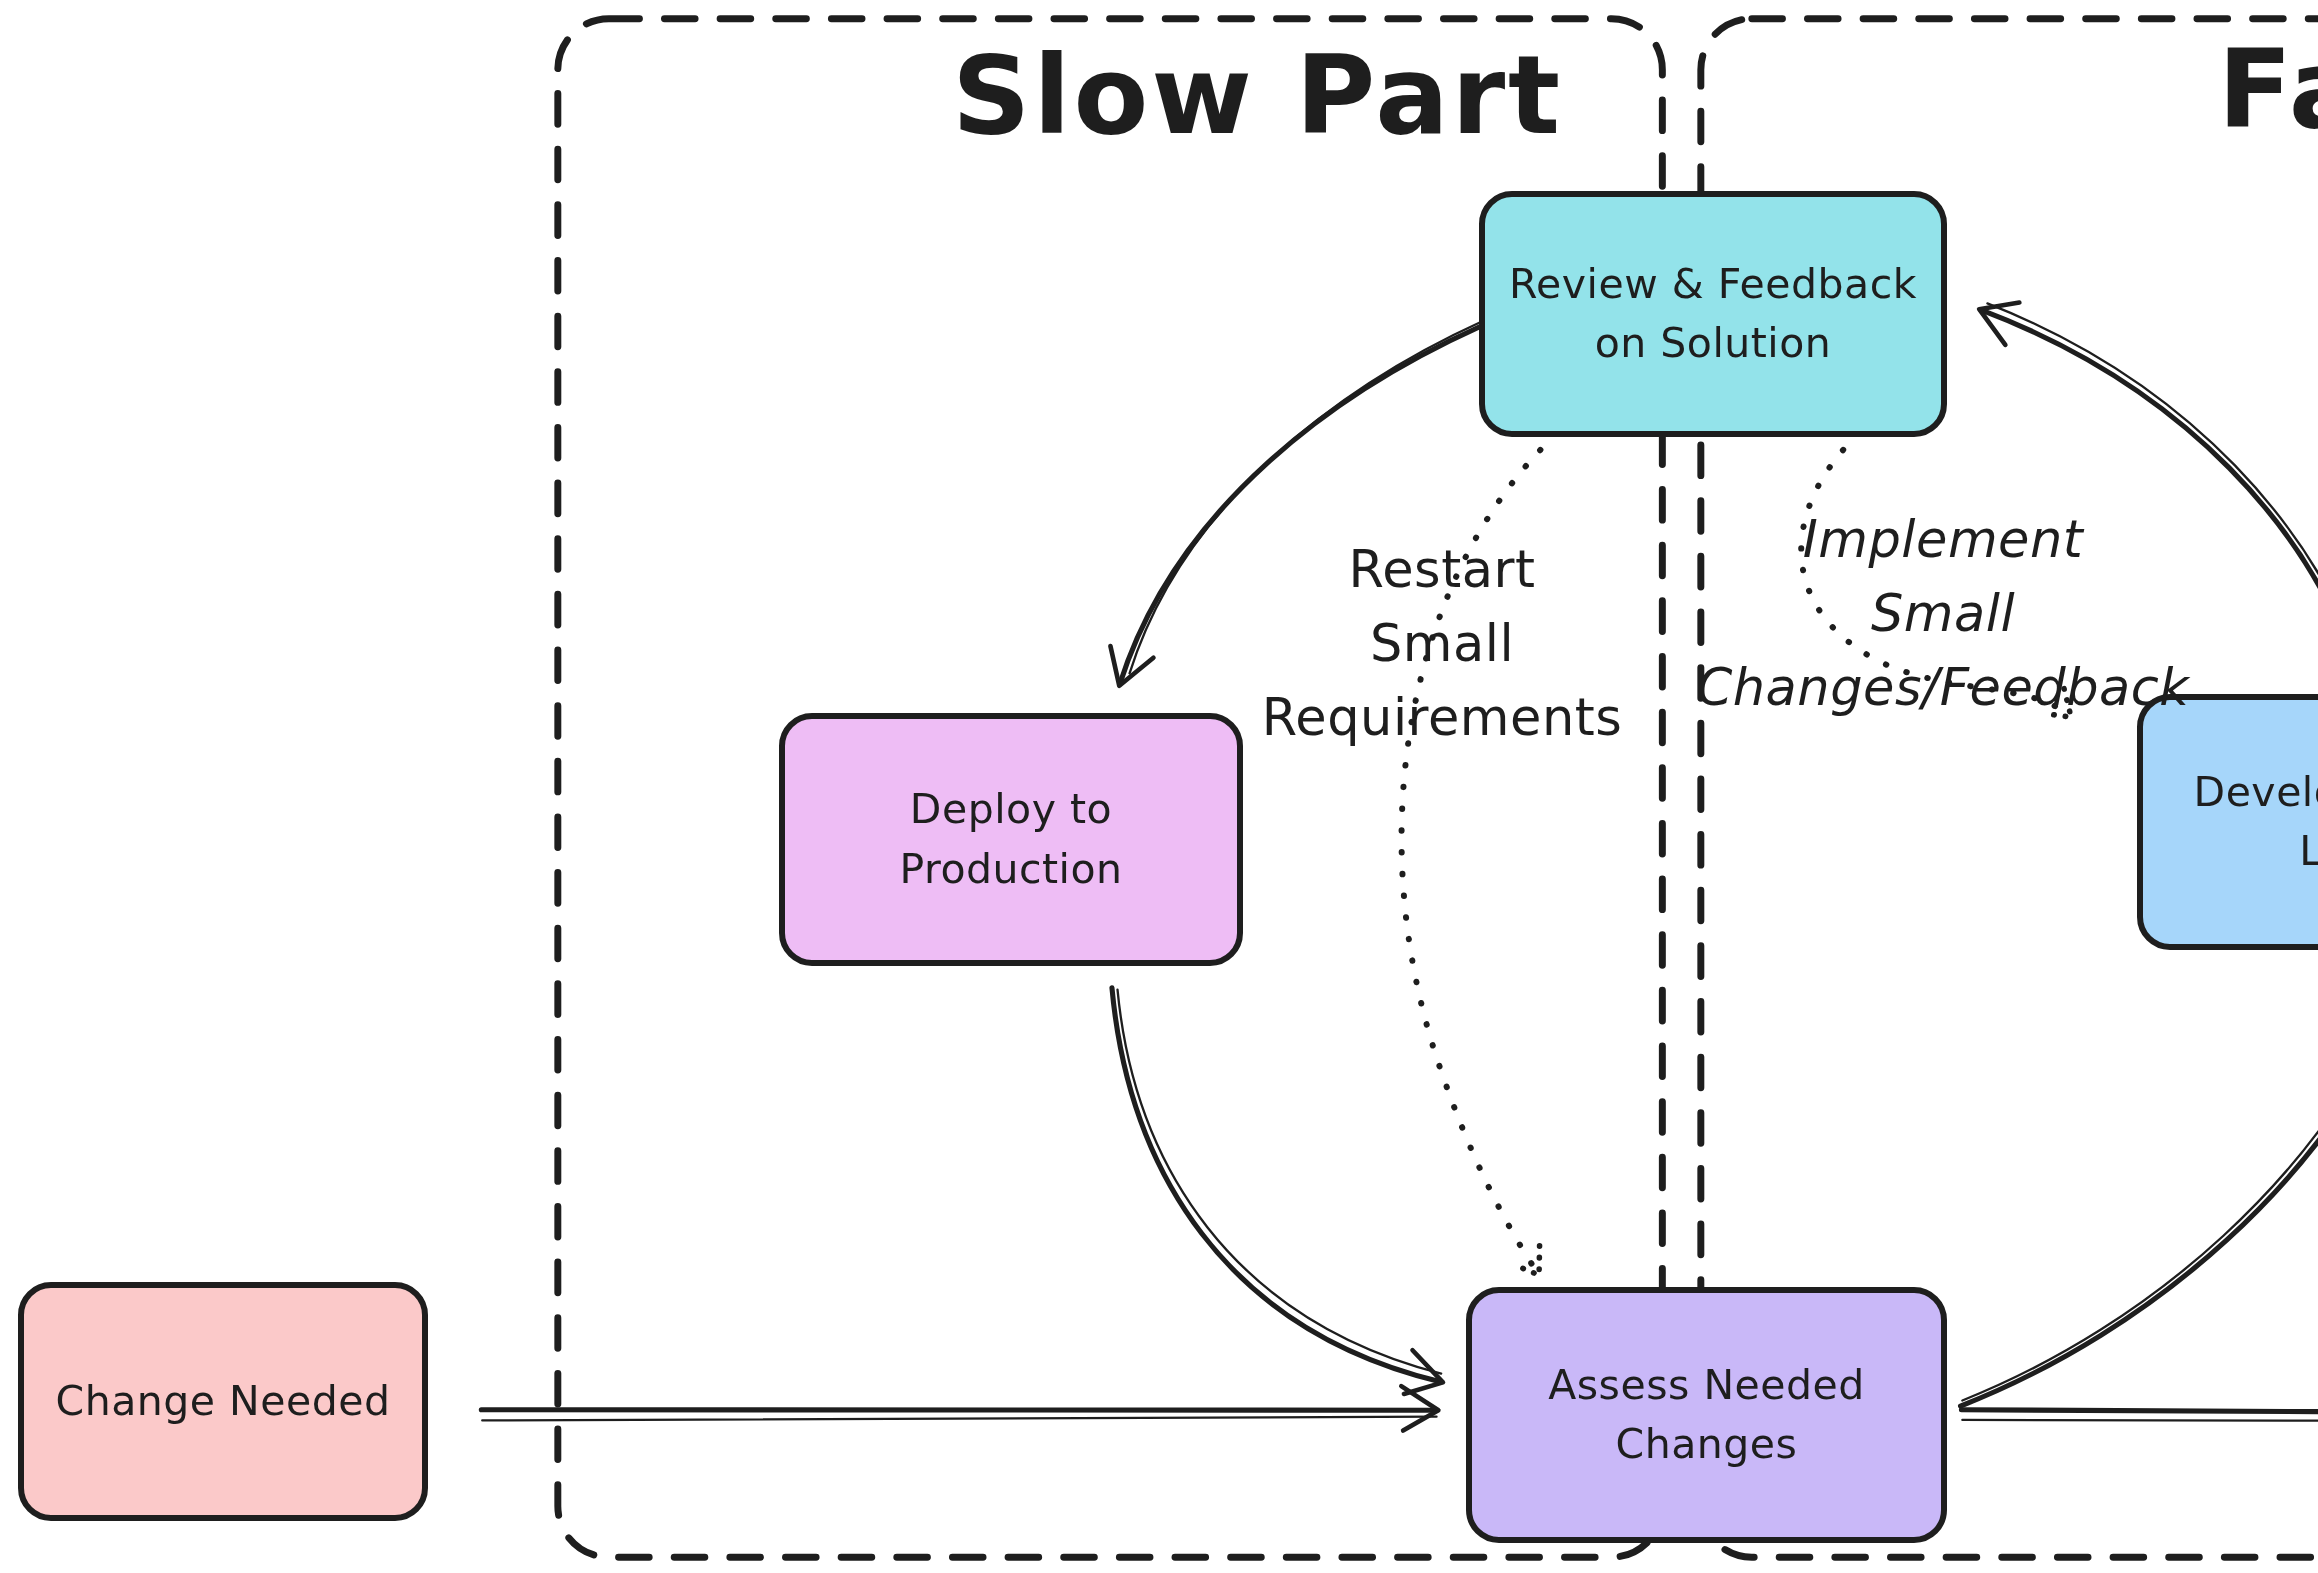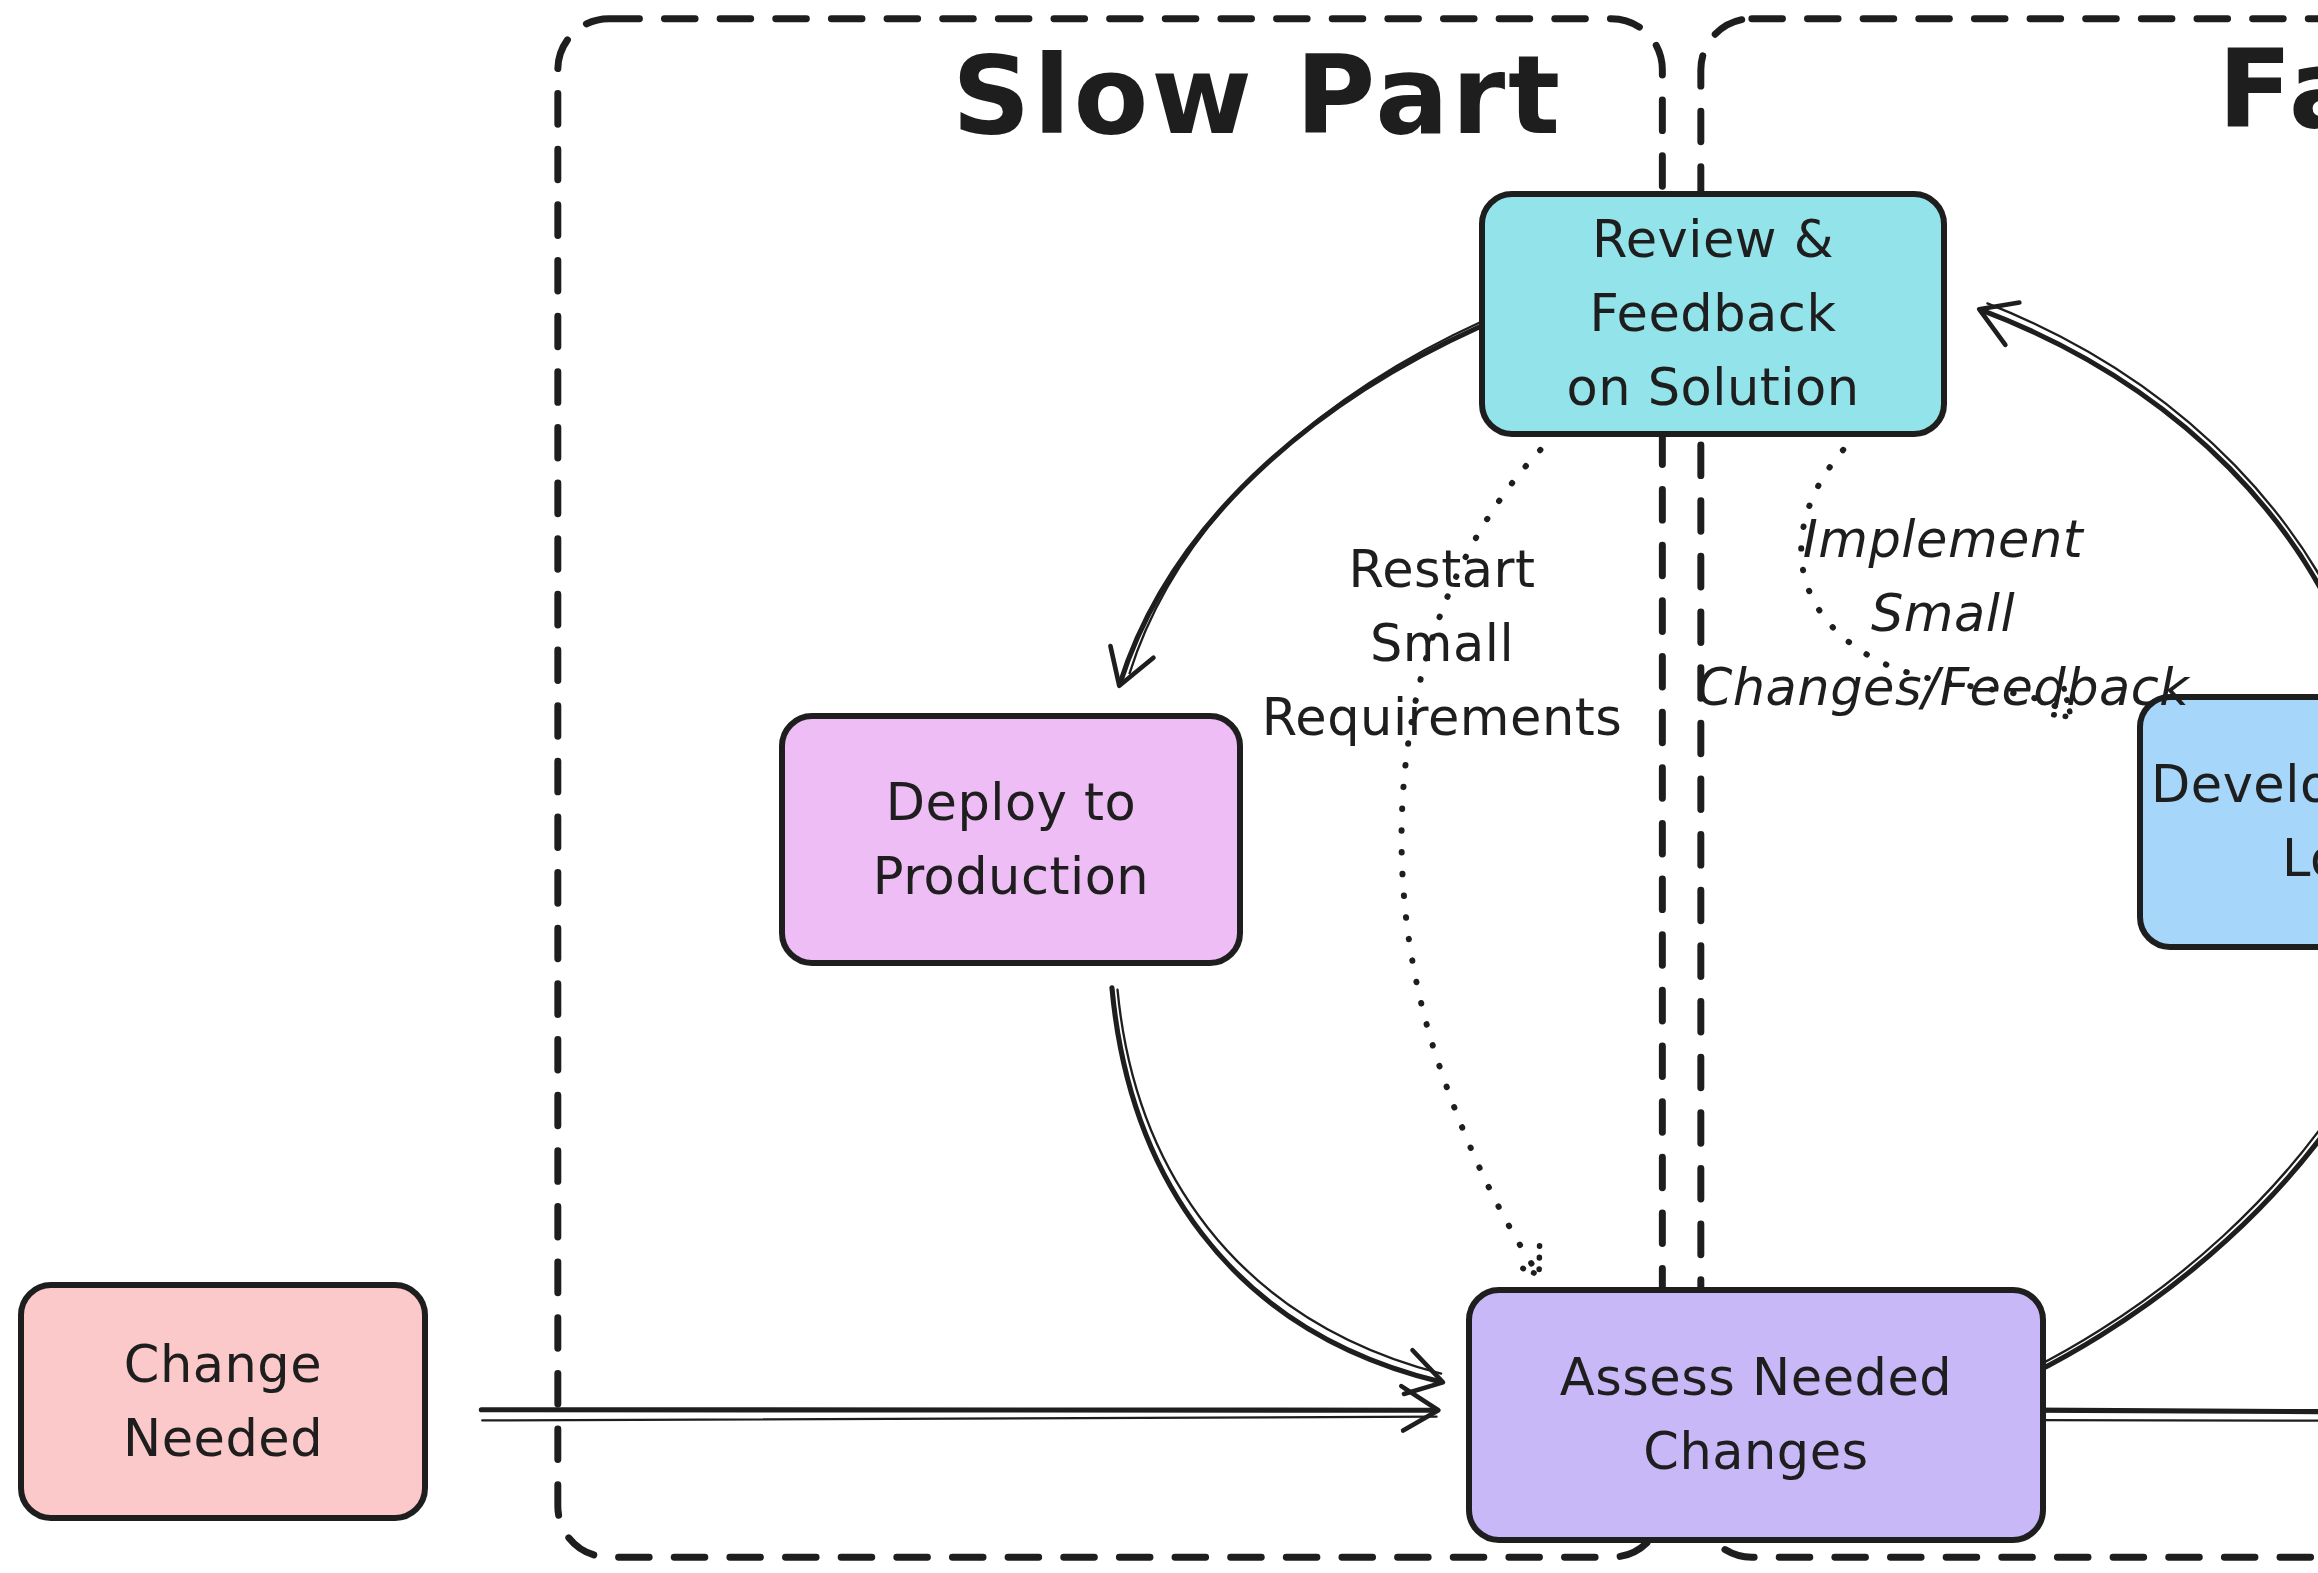--- a/index.html
+++ b/index.html
@@ -49,30 +49,30 @@
     position:absolute;
     box-sizing:border-box;
     border:6px solid var(--ink);
     border-radius:33px;
     display:flex;
     align-items:center;
     justify-content:center;
     text-align:center;
   }
   .node .nlabel{
-    font-size:51px;
+    font-size:41px;
     line-height:1.45;
     white-space:pre-line;
     letter-spacing:0.5px;
   }
   #n-change {left:18px;  top:1282px;width:410px; height:239px;}
   #n-review {left:1479px;top:191px; width:468px;height:246px;}
   #n-deploy {left:779px;top:713px;width:464px;height:253px;}
   #n-develop{left:2137px;top:694px;width:470px;height:256px;}
-  #n-assess {left:1466px;top:1287px;width:580px;height:256px;text-align:center;}
+  #n-assess {left:1466px;top:1287px;width:481px;height:256px;text-align:center;}
   .edge-label{
     position:absolute;
     width:556px;
     text-align:center;
     font-size:51px;
     line-height:1.45;
     white-space:pre-line;
     letter-spacing:0.5px;
   }
   #el-restart  {left:1164px;top:533px;}

